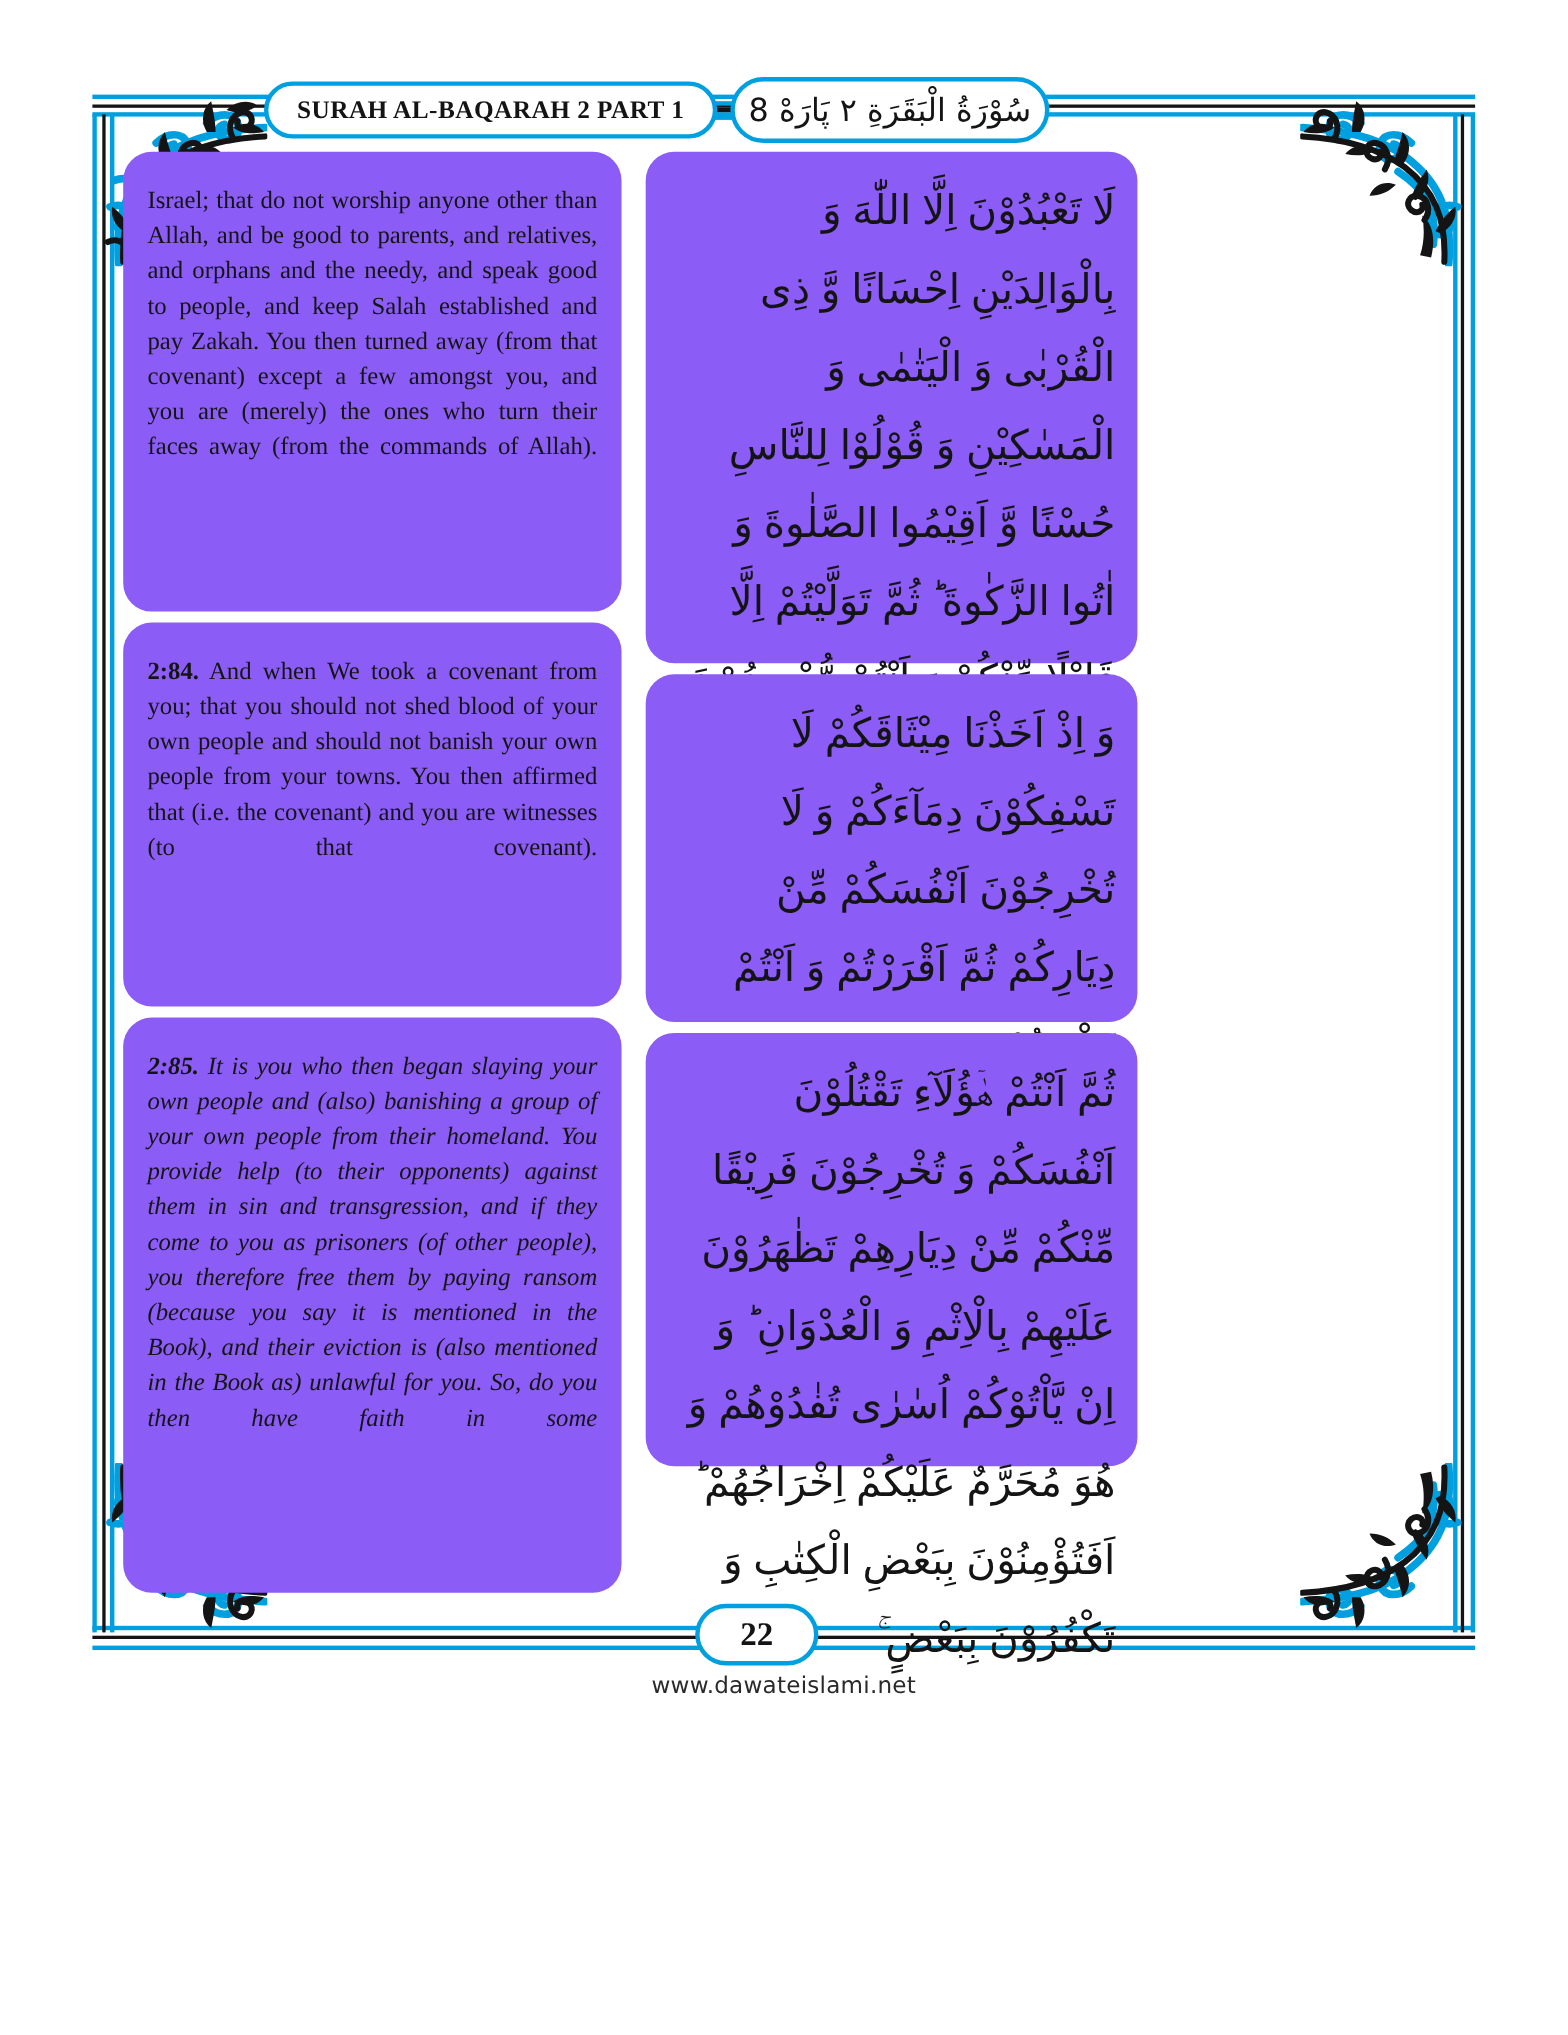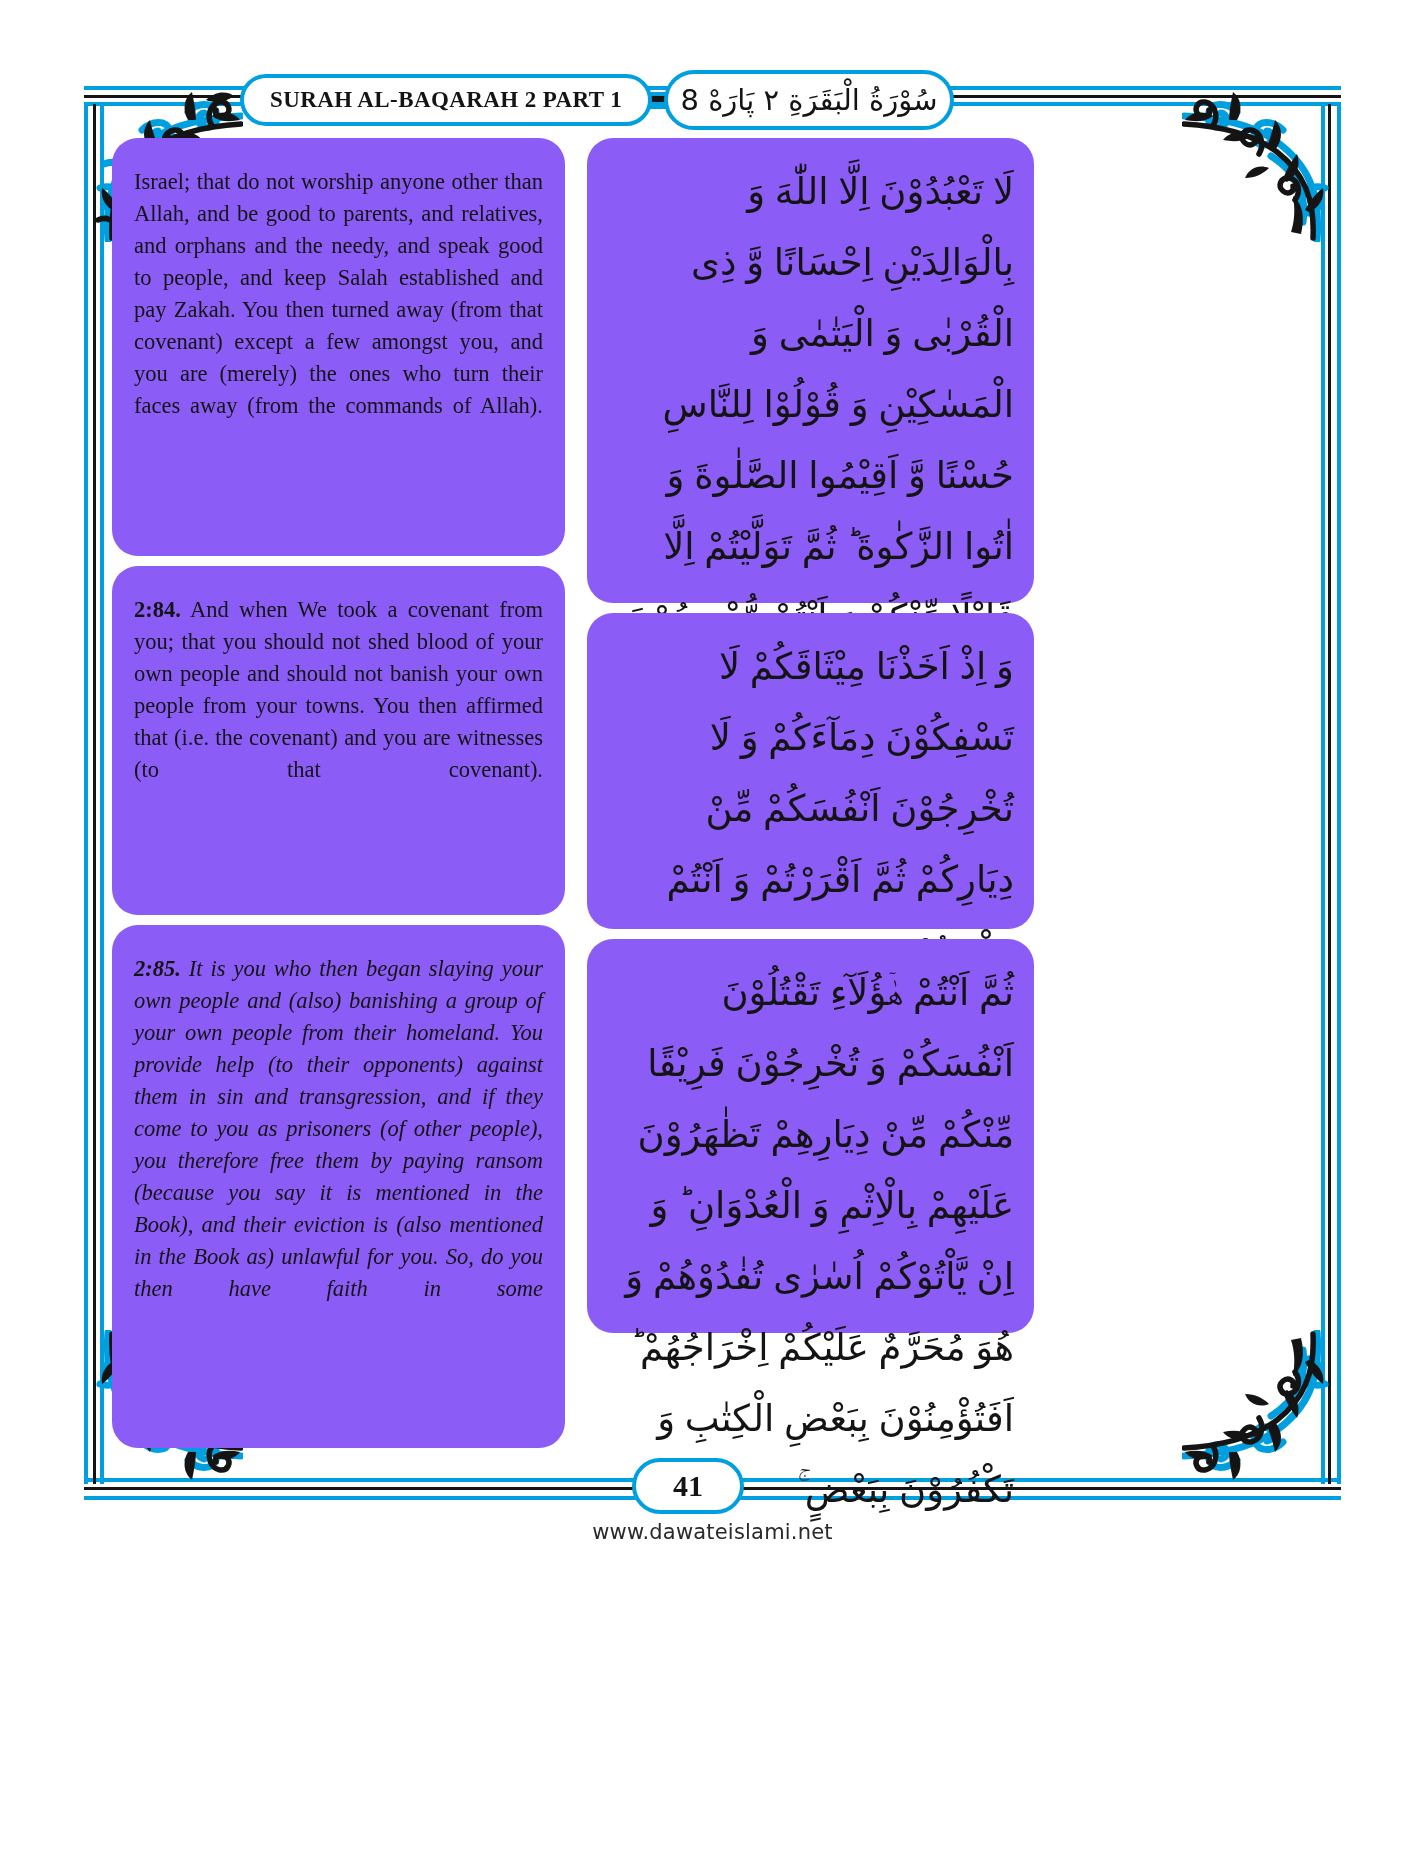--- a/index.html
+++ b/index.html
@@ -393,20 +393,20 @@
       </div>
 
       <div class="vbox vbox-ar ar-3">
         <span>ثُمَّ اَنْتُمْ هٰۤؤُلَآءِ تَقْتُلُوْنَ اَنْفُسَكُمْ وَ تُخْرِجُوْنَ فَرِيْقًا مِّنْكُمْ مِّنْ دِيَارِهِمْ تَظٰهَرُوْنَ عَلَيْهِمْ بِالْاِثْمِ وَ الْعُدْوَانِ ؕ وَ اِنْ يَّاْتُوْكُمْ اُسٰرٰى تُفٰدُوْهُمْ وَ هُوَ مُحَرَّمٌ عَلَيْكُمْ اِخْرَاجُهُمْ ؕ اَفَتُؤْمِنُوْنَ بِبَعْضِ الْكِتٰبِ وَ تَكْفُرُوْنَ بِبَعْضٍ ۚ</span>
       </div>
 
     </div>
   </div>
 
   <div class="pill pill-page">
-    <span>41</span>
+    <span>22</span>
   </div>
 
   <div class="footer">
     <div class="footer-url">www.dawateislami.net</div>
   </div>
 
 </div>
 
 </body></html>

